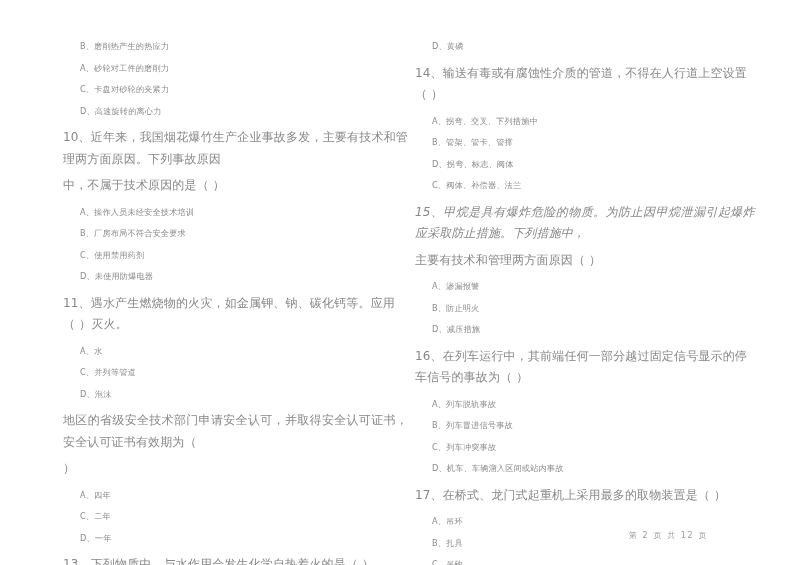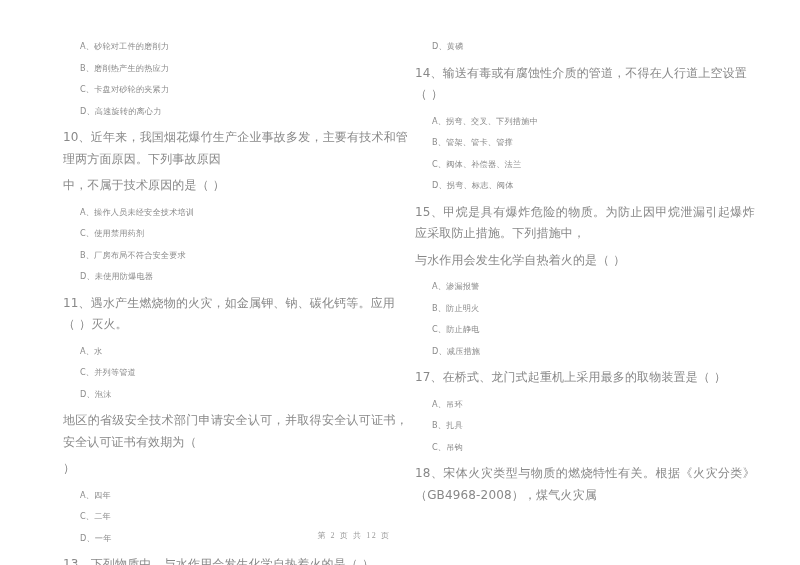--- a/index.html
+++ b/index.html
@@ -63,53 +63,53 @@
     color: #8b8b8b;
     margin: 0;
     padding-left: 22px;
     white-space: nowrap;
   }
   .footer {
     position: absolute;
     left: 0;
     top: 530px;
     width: 708px;
-    text-align: center;
+    text-align: right;
     font-size: 8px;
     letter-spacing: 1.6px;
     color: #9a9a9a;
-    font-family: Liberation Serif, serif;
   }
   .q-stem.wide {
     width: 345px;
   }
   .col-right .q-stem.wide {
     width: 340px;
+    font-style: italic;
   }
 </style>
 </head>
 <body>
 
 <div class="page">
 
   <div class="columns">
 
     <div class="col col-left">
 
+      <div class="opt">B、磨削热产生的热应力</div>
       <div class="opt">A、砂轮对工件的磨削力</div>
-      <div class="opt">B、磨削热产生的热应力</div>
       <div class="opt">C、卡盘对砂轮的夹紧力</div>
       <div class="opt">D、高速旋转的离心力</div>
 
       <div class="q">
         <div class="q-stem wide">10、近年来，我国烟花爆竹生产企业事故多发，主要有技术和管理两方面原因。下列事故原因</div>
         <div class="q-stem">中，不属于技术原因的是（      ）</div>
         <div class="opt">A、操作人员未经安全技术培训</div>
+        <div class="opt">B、厂房布局不符合安全要求</div>
         <div class="opt">C、使用禁用药剂</div>
-        <div class="opt">B、厂房布局不符合安全要求</div>
         <div class="opt">D、未使用防爆电器</div>
       </div>
 
       <div class="q">
         <div class="q-stem">11、遇水产生燃烧物的火灾，如金属钾、钠、碳化钙等。应用（      ）灭火。</div>
         <div class="opt">A、水</div>
         <div class="opt">C、并列等管道</div>
         <div class="opt">D、泡沫</div>
       </div>
 
@@ -131,33 +131,39 @@
     </div>
 
     <div class="col col-right">
 
       <div class="opt">D、黄磷</div>
 
       <div class="q">
         <div class="q-stem">14、输送有毒或有腐蚀性介质的管道，不得在人行道上空设置（      ）</div>
         <div class="opt">A、拐弯、交叉、下列措施中</div>
         <div class="opt">B、管架、管卡、管撑</div>
+        <div class="opt">D、拐弯、标志、阀体</div>
         <div class="opt">C、阀体、补偿器、法兰</div>
-        <div class="opt">D、拐弯、标志、阀体</div>
       </div>
 
       <div class="q">
         <div class="q-stem wide">15、甲烷是具有爆炸危险的物质。为防止因甲烷泄漏引起爆炸应采取防止措施。下列措施中，</div>
-        <div class="q-stem">与水作用会发生化学自热着火的是（      ）</div>
+        <div class="q-stem">主要有技术和管理两方面原因（      ）</div>
         <div class="opt">A、渗漏报警</div>
         <div class="opt">B、防止明火</div>
-        <div class="opt">C、防止静电</div>
         <div class="opt">D、减压措施</div>
       </div>
 
+      <div class="q">
+        <div class="q-stem">16、在列车运行中，其前端任何一部分越过固定信号显示的停车信号的事故为（      ）</div>
+        <div class="opt">A、列车脱轨事故</div>
+        <div class="opt">B、列车冒进信号事故</div>
+        <div class="opt">C、列车冲突事故</div>
+        <div class="opt">D、机车、车辆溜入区间或站内事故</div>
+      </div>
 
       <div class="q">
         <div class="q-stem">17、在桥式、龙门式起重机上采用最多的取物装置是（      ）</div>
         <div class="opt">A、吊环</div>
         <div class="opt">B、扎具</div>
         <div class="opt">C、吊钩</div>
       </div>
 
       <div class="q">
         <div class="q-stem wide">18、宋体火灾类型与物质的燃烧特性有关。根据《火灾分类》（GB4968-2008），煤气火灾属</div>

